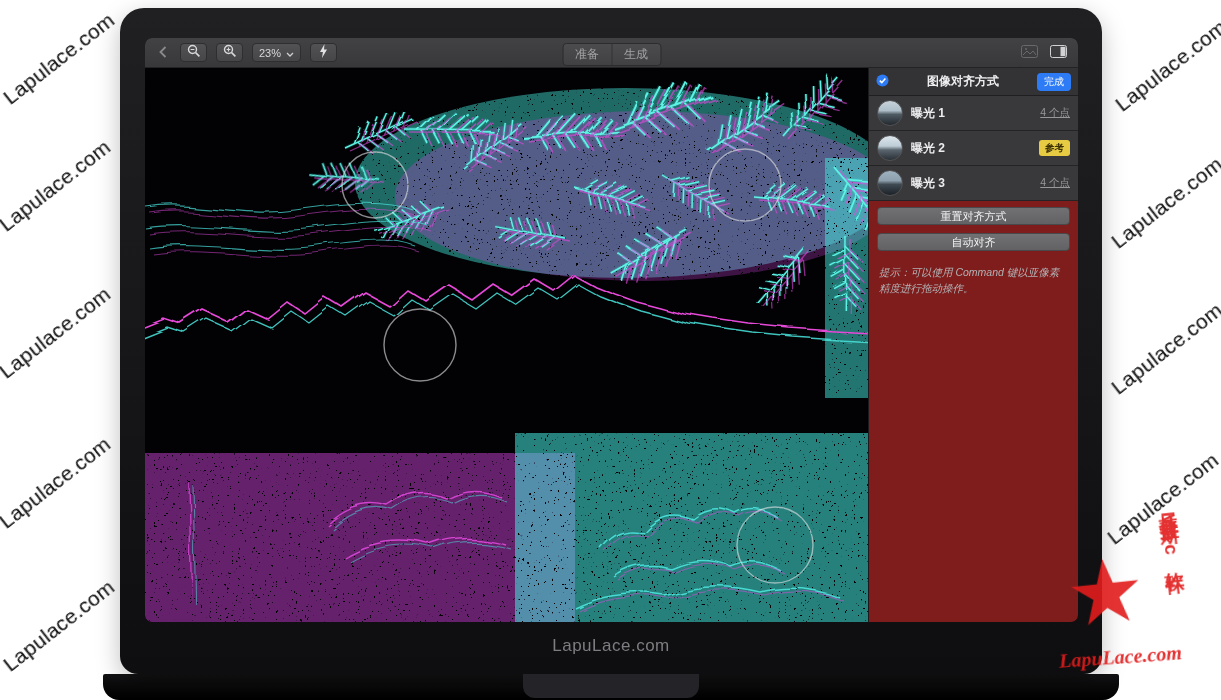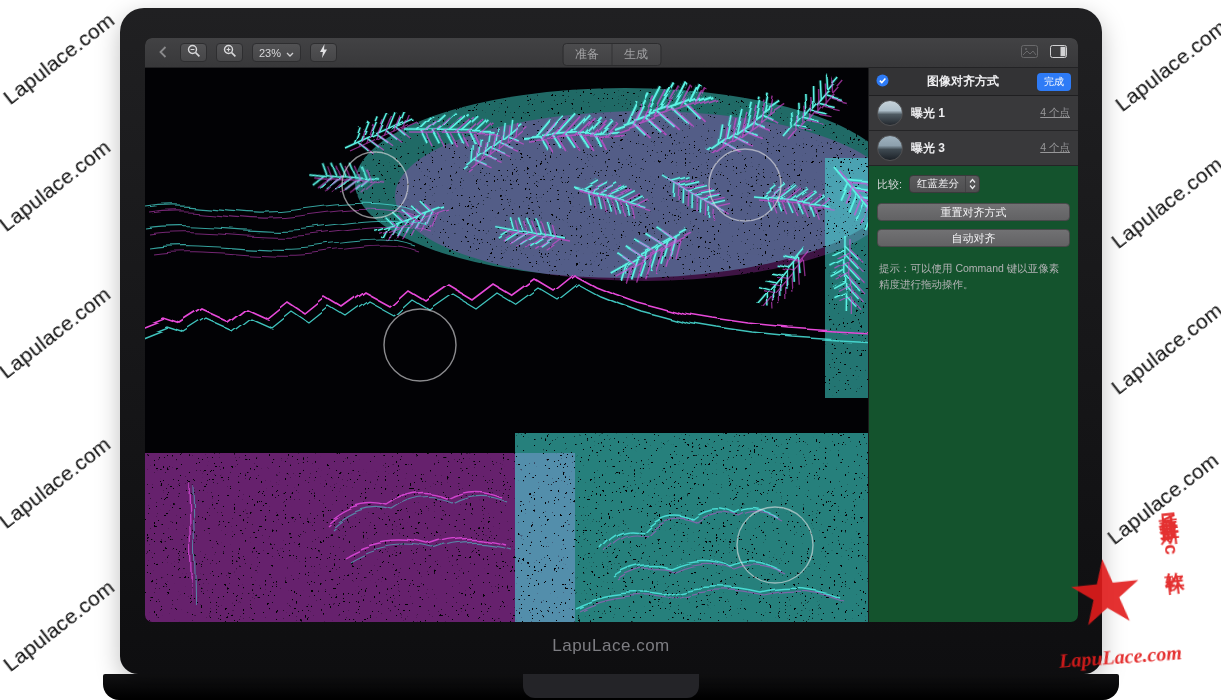--- a/index.html
+++ b/index.html
@@ -68,21 +68,21 @@
     position:absolute; left:0; top:30px; width:723px; height:554px; background:#010103;
   }
   .canvas svg { display:block; }
   [data-name="alignment-markers-layer"] circle {
     fill:none; stroke:rgba(225,225,228,.62); stroke-width:1.4;
   }
 
   
   .sidebar {
     position:absolute; right:0; top:30px; width:210px; height:554px;
-    background:#14532d; border-left:1px solid #1b1b1d; color:#e8e8ea;
+    background:#7f1d1d; border-left:1px solid #1b1b1d; color:#e8e8ea;
   }
   .sb-header {
     height:28px; display:flex; align-items:center; gap:6px; padding:0 7px;
     background:#333335; border-bottom:1px solid #1f1f21;
   }
   .sb-title { flex:1; text-align:center; font-size:12px; font-weight:bold; color:#eeeef0; }
   .done-btn {
     background:#2e7bf6; color:#fff; font-size:10px; padding:2px 7px;
     border-radius:4px; cursor:pointer;
   }
@@ -111,21 +111,21 @@
     margin-left:6px; width:14px; height:100%; display:flex; align-items:center;
     justify-content:center; border-left:1px solid #434345;
   }
   .side-btn {
     display:block; margin:6px 8px 0; height:18px; line-height:17px; text-align:center;
     background:linear-gradient(#717173,#626264); border:1px solid #49494b;
     border-radius:4px; color:#f4f4f6; font-size:11px; cursor:pointer;
   }
   .side-btn + .side-btn { margin-top:8px; }
   .sb-desc { margin:20px 10px 0; font-size:10.5px; line-height:1.55; color:#b2b2b4; }
-  .sb-tip  { margin:13px 10px 0; font-size:10.5px; line-height:1.55; color:#b2b2b4; }
+  .sb-tip  { margin:13px 10px 0; font-size:10.5px; line-height:1.55; color:#b2b2b4;font-style:italic; }
   .preview-btn {
     position:absolute; left:8px; right:8px; bottom:8px; height:18px; line-height:17px;
     text-align:center; background:linear-gradient(#6a6a6c,#5c5c5e);
     border:1px solid #47474a; border-radius:4px; color:#f2f2f4; font-size:11px; cursor:pointer;
   }
 
   
   .stamp {
     position:absolute; left:1052px; top:505px; width:140px; height:168px;
     transform:rotate(-6deg); color:#e11b1b; opacity:.9; z-index:45; pointer-events:none;
@@ -319,38 +319,31 @@
         </span>
         <span class="sb-title" data-name="panel-title">图像对齐方式</span>
         <span class="done-btn" data-name="done-button">完成</span>
       </div>
 
       <div class="exp-row" data-name="exposure-row-1">
         <span class="thumb thumb-1" data-name="exposure-thumbnail"></span>
         <span class="exp-label" data-name="exposure-label">曝光 1</span>
         <span class="exp-points" data-name="exposure-points">4 个点</span>
       </div>
+      <div class="exp-row" data-name="exposure-row-2">
+        <span class="thumb thumb-2" data-name="exposure-thumbnail"></span>
+        <span class="exp-label" data-name="exposure-label">曝光 2</span>
+        <span class="ref-badge" data-name="reference-badge">参考</span>
+      </div>
       <div class="exp-row" data-name="exposure-row-3">
         <span class="thumb thumb-3" data-name="exposure-thumbnail"></span>
         <span class="exp-label" data-name="exposure-label">曝光 3</span>
         <span class="exp-points" data-name="exposure-points">4 个点</span>
       </div>
 
-      <div class="compare-row" data-name="compare-row">
-        <span class="compare-label" data-name="compare-label">比较:</span>
-        <span class="popup" data-name="compare-mode-dropdown">
-          <span data-name="compare-mode-value">红蓝差分</span>
-          <span class="popup-arrows" data-name="popup-arrows-icon">
-            <svg width="9" height="12" viewBox="0 0 9 12">
-                <path d="M2 4.5 L4.5 1.5 L7 4.5" stroke="#e8e8ea" fill="none" stroke-width="1.2"></path>
-                <path d="M2 7.5 L4.5 10.5 L7 7.5" stroke="#e8e8ea" fill="none" stroke-width="1.2"></path>
-              </svg>
-          </span>
-        </span>
-      </div>
 
       <div class="side-btn" data-name="reset-align-button">重置对齐方式</div>
       <div class="side-btn" data-name="auto-align-button">自动对齐</div>
 
       <p class="sb-tip" data-name="panel-tip">提示：可以使用 Command 键以亚像素精度进行拖动操作。</p>
 
     </div>
   </div>
 
   <span class="wm" style="left:6px; top:88px;" data-name="watermark-text">Lapulace.com</span>

